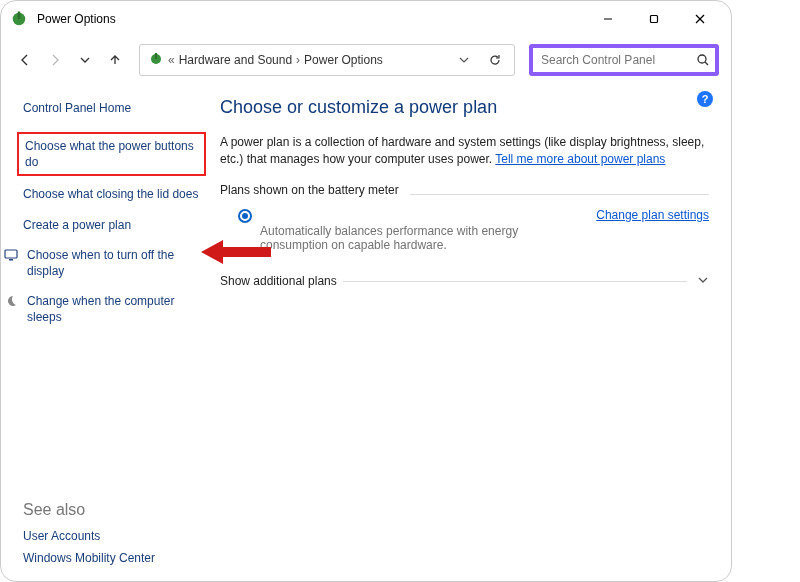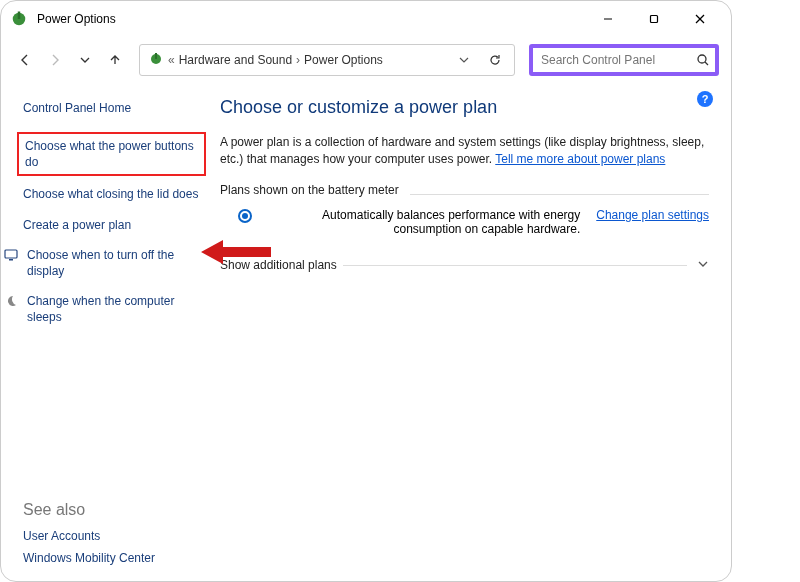--- a/index.html
+++ b/index.html
@@ -40,21 +40,21 @@
   .content h1 { color:#103a7a; font-weight:400; font-size:18px; margin-bottom:8px;}
   .content .desc { line-height:1.45; margin-bottom:14px;margin-top:16px;}
   .content .desc a { color:#0b57d0; text-decoration:underline;}
   .sectlbl { color:#222; margin-bottom:6px;}
   .sectline { border:0; border-top:1px solid #ddd; margin-left:150px; position:relative; top:-9px;}
   .plan-row { display:flex; align-items:flex-start; gap:8px; padding:4px 0 0 18px;}
   .plan-row .radio { width:14px; height:14px; border:2px solid #0a64c8; border-radius:50%; display:flex; align-items:center; justify-content:center; margin-top:1px;}
   .plan-row .radio .dot { width:6px; height:6px; background:#0a64c8; border-radius:50%;}
   .plan-row .plantxt { flex:1;}
   .plan-row .plantxt .pname { font-weight:600; color:#000;}
-  .plan-row .plantxt .pdesc { color:#000000; margin-top:0;text-align:right;}
+  .plan-row .plantxt .pdesc { color:#737373; margin-top:16px;}
   .plan-row .cps { color:#0b57d0; white-space:nowrap; margin-left:8px;text-decoration:underline;}
 
   .showmore { margin-top:22px; display:flex; align-items:center; }
   .showmore .lbl { margin-right:6px;}
   .showmore .line { flex:1; border-top:1px solid #ddd;}
   .showmore .chev { margin-left:10px; color:#666;}
 
   .arrow-anno { position:absolute; left:200px; top:154px; pointer-events:none;}
 </style>
 </head>

